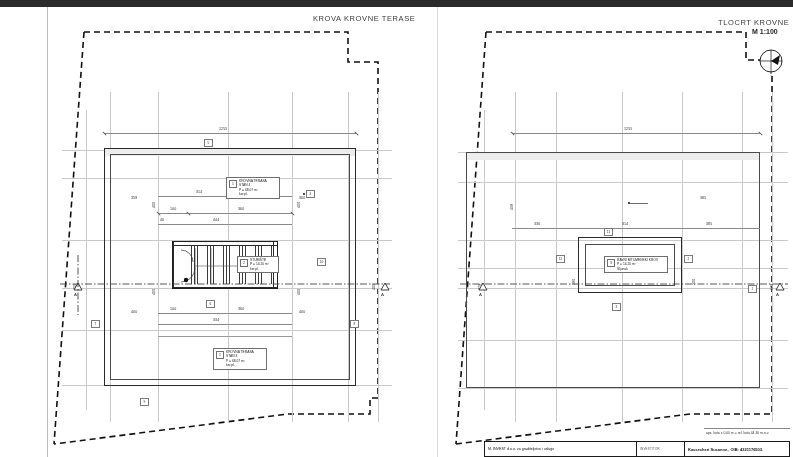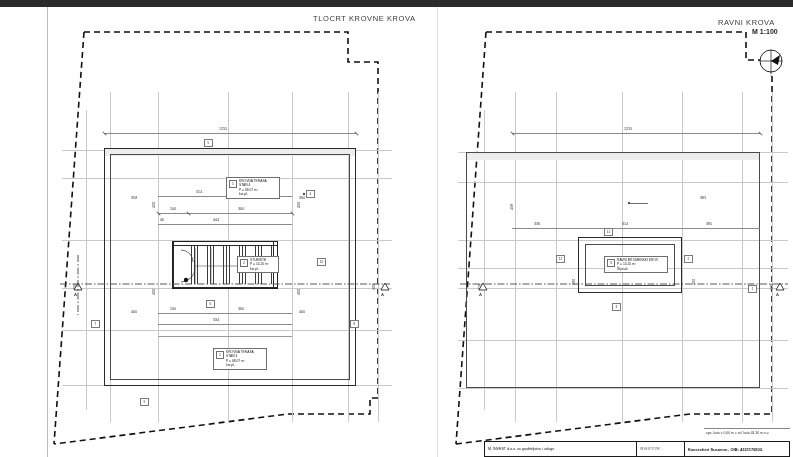--- a/index.html
+++ b/index.html
@@ -80,22 +80,22 @@
 </style>
 </head>
 <body>
 
 <div id="sheet">
 
   <div class="topband"></div>
   <div class="vline-left"></div>
   <div class="vline-mid"></div>
 
-  <div class="title" style="left:313px;top:14px;">TLOCRT KROVNE KROVA</div>
-  <div class="title" style="left:718px;top:18px;">RAVNI KROVA</div>
+  <div class="title" style="left:313px;top:14px;">KROVA KROVNE TERASE</div>
+  <div class="title" style="left:718px;top:18px;">TLOCRT KROVNE</div>
   <div class="scale" style="left:752px;top:28px;">M 1:100</div>
 
   <div class="plan">
 
     <div class="plot" style="left:48px;top:26px;">
       <svg width="340" height="425" viewBox="0 0 340 425">
         <polyline points="36,6 300,6 300,36 330,36 330,372 322,372 322,388 240,388 6,418" fill="none" stroke="#111" stroke-width="1.6" stroke-dasharray="6,4"></polyline>
         <polyline points="36,6 6,418" fill="none" stroke="#111" stroke-width="1.6" stroke-dasharray="6,4"></polyline>
       </svg>
     </div>

